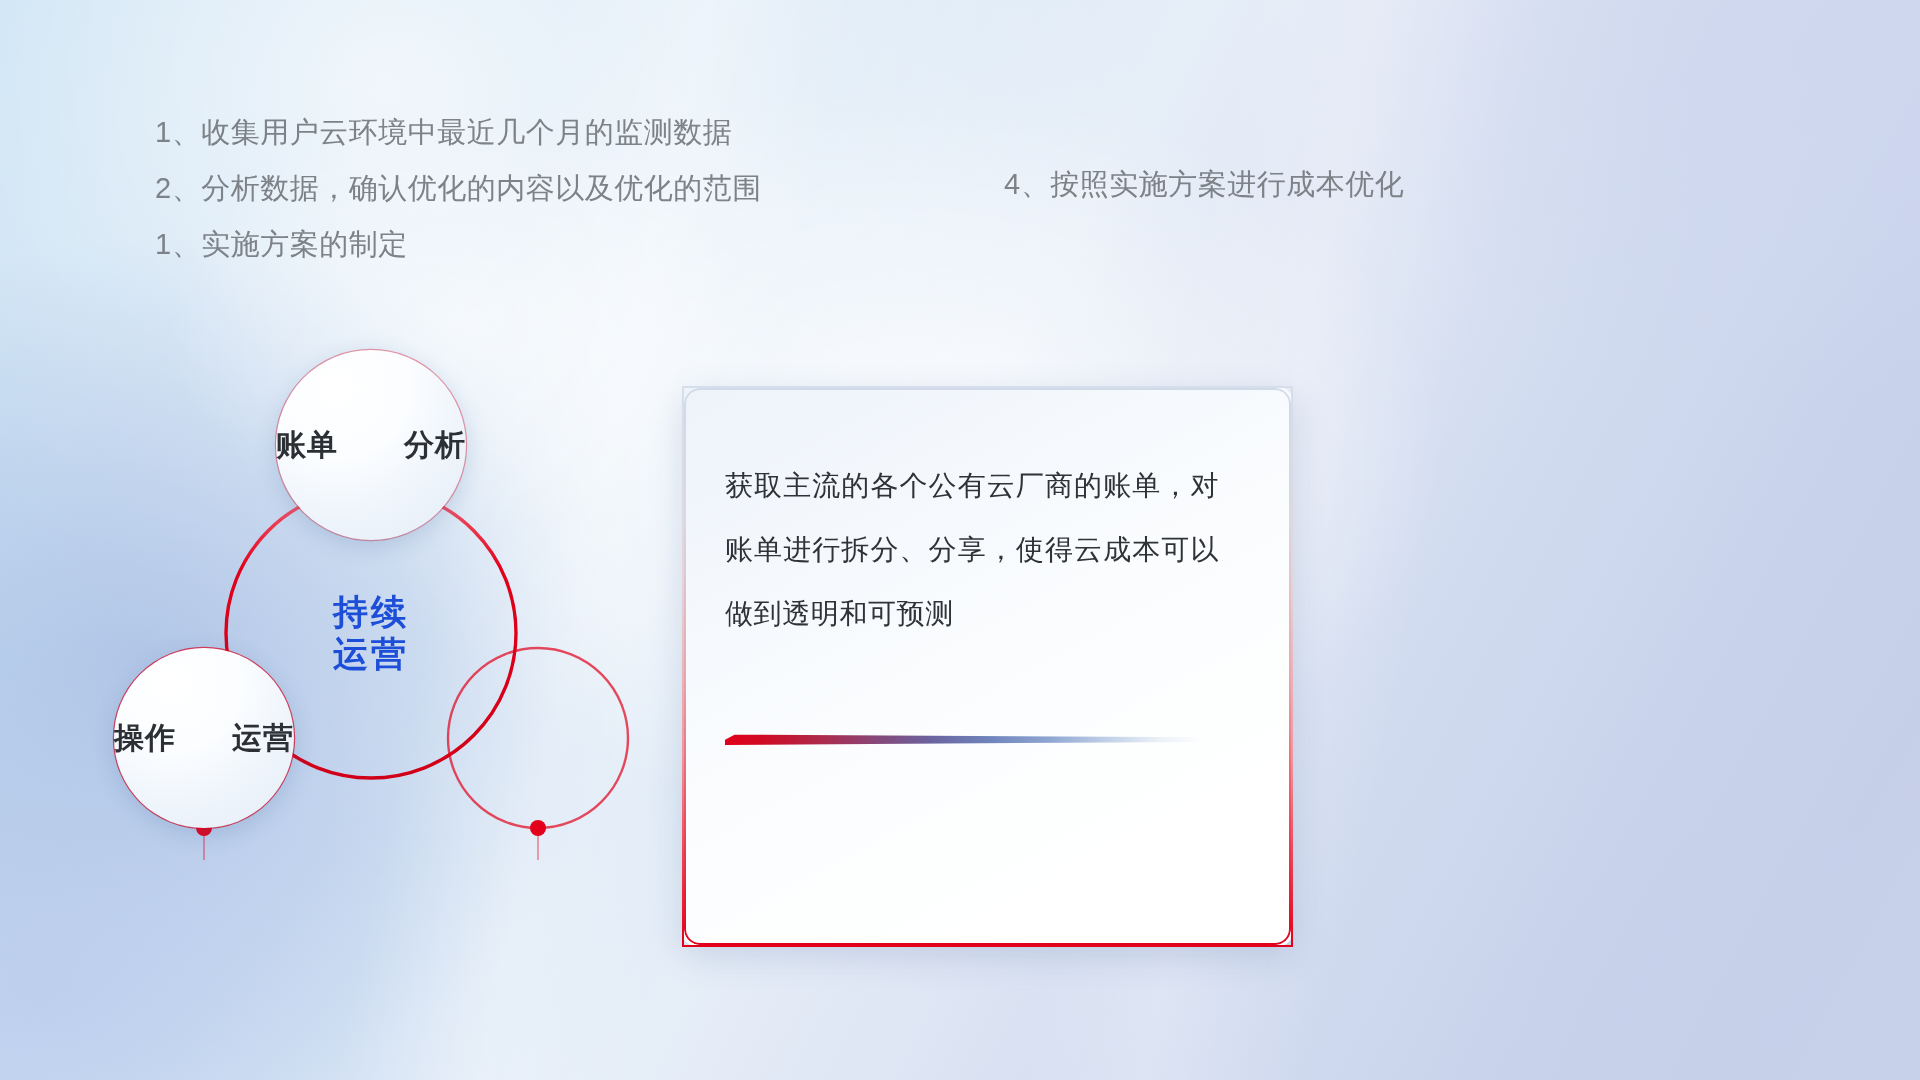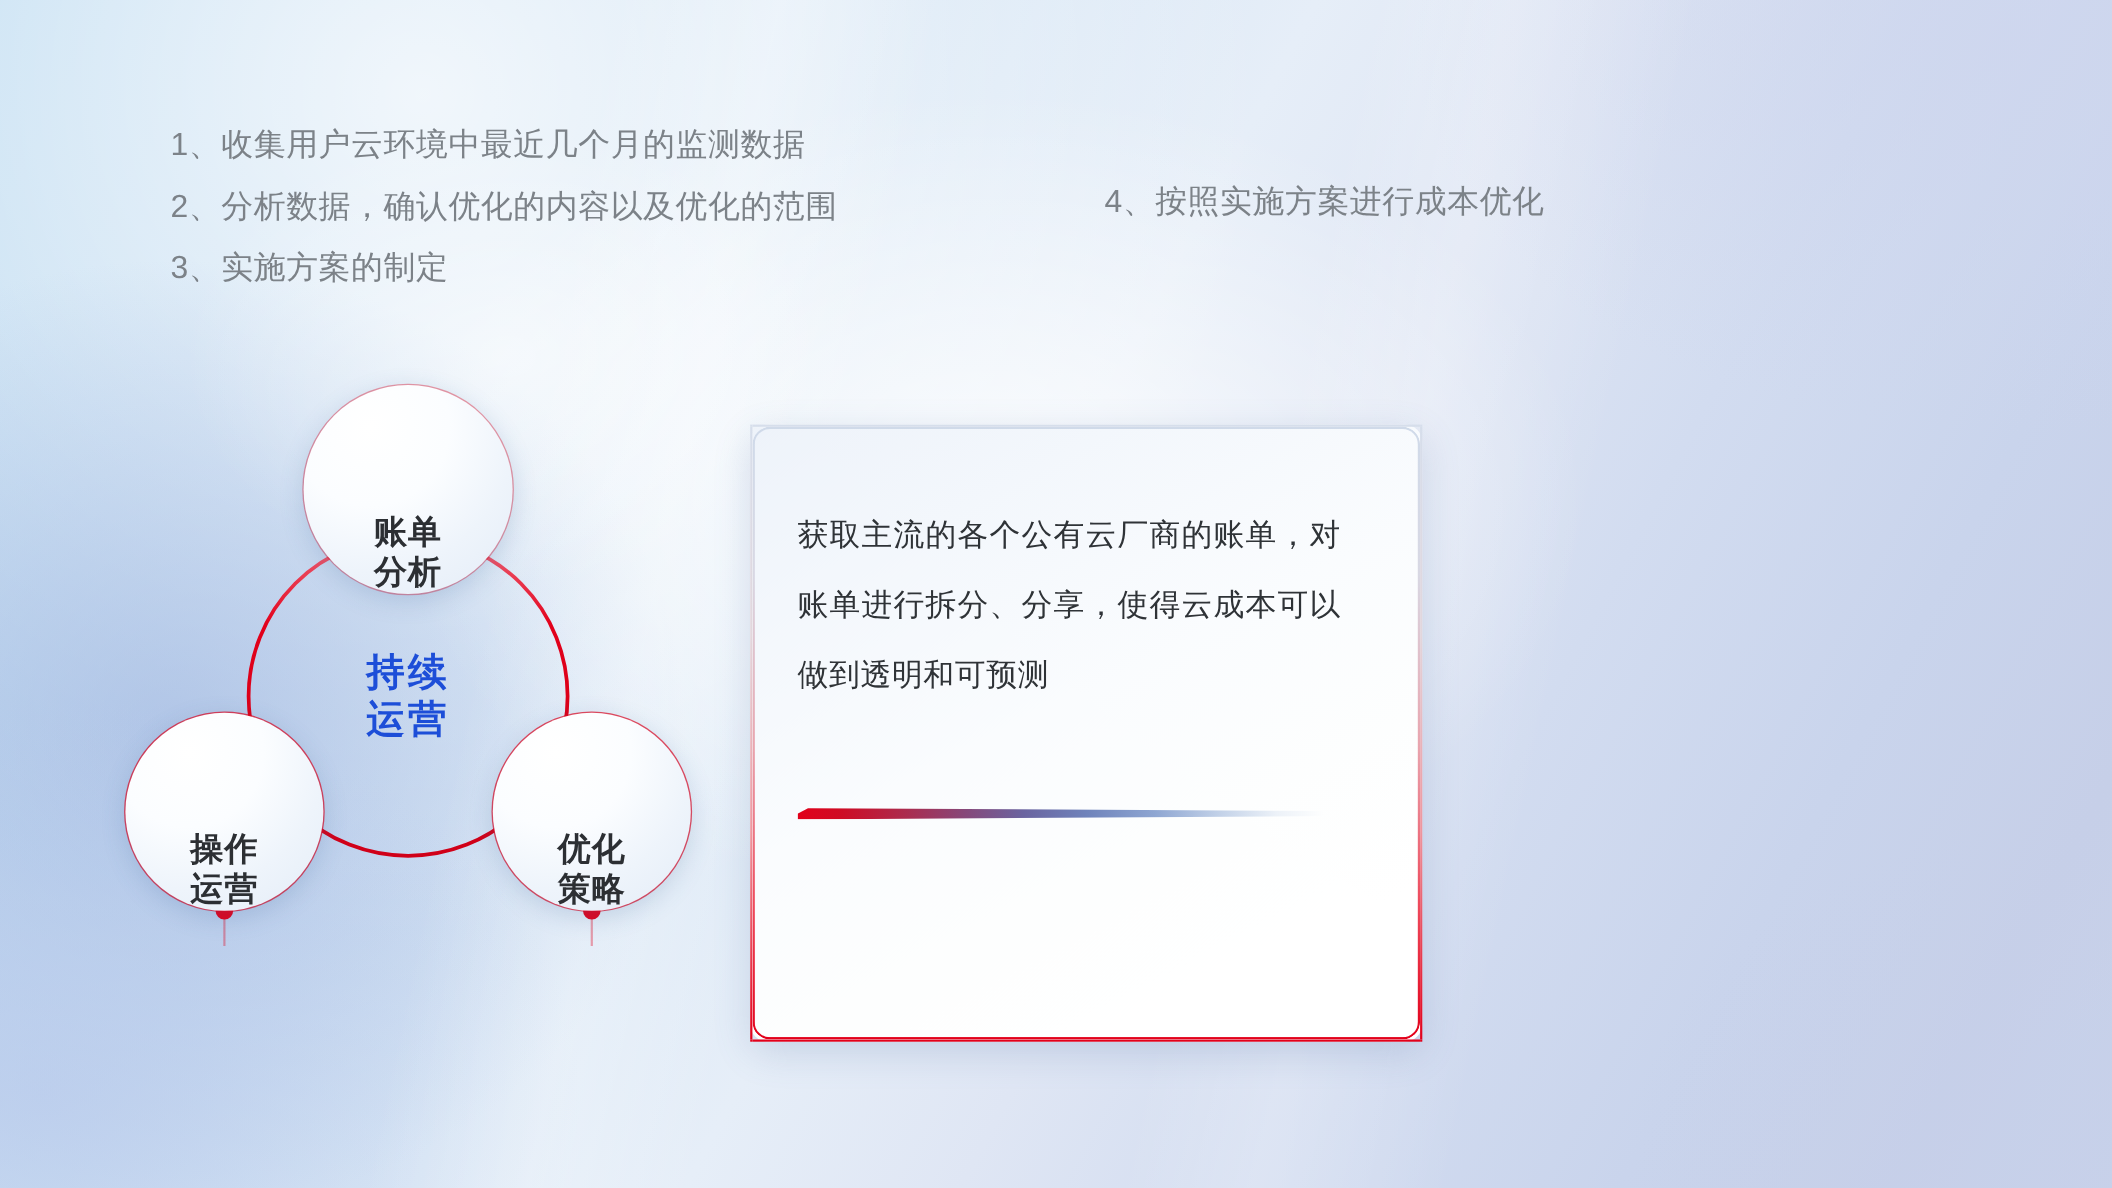--- a/index.html
+++ b/index.html
@@ -135,23 +135,23 @@
   }
   .venn svg { position: absolute; left: 0; top: 0; }
 
   .bubble {
     position: absolute;
     border-radius: 50%;
     background:
       radial-gradient(circle at 32% 20%, #ffffff 0%, #fbfdff 36%, #eef4fb 66%, #e3ecf7 100%);
     box-shadow: 0 6px 22px rgba(70,110,160,0.22);
     display: flex;
-    flex-direction: column;
+    flex-direction: row;
     align-items: center;
-    justify-content: flex-end;
+    justify-content: space-between;
   }
   .bubble span {
     display: block;
     color: #2c2f33;
     font-weight: bold;
     font-size: 30px;
     line-height: 1.22;
     text-align: center;
     letter-spacing: 1px;
   }
@@ -286,21 +286,21 @@
   <div class="bg-layer bg-glow-d"></div>
   <div class="bg-layer bg-glow-e"></div>
   <div class="bg-layer bg-glow-f"></div>
   <div class="bg-layer bg-glow-b"></div>
   <div class="bg-layer bg-glow-g"></div>
   <div class="bg-layer bg-streak"></div>
 
   <div class="steps">
     <div class="step col-a r0">1、收集用户云环境中最近几个月的监测数据</div>
     <div class="step col-a r1">2、分析数据，确认优化的内容以及优化的范围</div>
-    <div class="step col-a r2">3、实施方案的制定</div>
+    <div class="step col-a r2">1、实施方案的制定</div>
     <div class="step col-b rb0">4、按照实施方案进行成本优化</div>
   </div>
 
   <div class="divider-wrap">
     <div class="divider"></div>
   </div>
 
   <div class="venn">
 
     <svg width="560" height="600" viewBox="0 0 560 600">
@@ -330,24 +330,20 @@
     <div class="bubble b-top">
       <span>账单</span>
       <span>分析</span>
     </div>
 
     <div class="bubble b-left">
       <span>操作</span>
       <span>运营</span>
     </div>
 
-    <div class="bubble b-right">
-      <span>优化</span>
-      <span>策略</span>
-    </div>
 
     <div class="venn-center">
       <span>持续</span>
       <span>运营</span>
     </div>
   </div>
 
   <div class="card card-1">
     <div class="card-frame"></div>
     <div class="card-body">获取主流的各个公有云厂商的账单，对账单进行拆分、分享，使得云成本可以做到透明和可预测</div>

